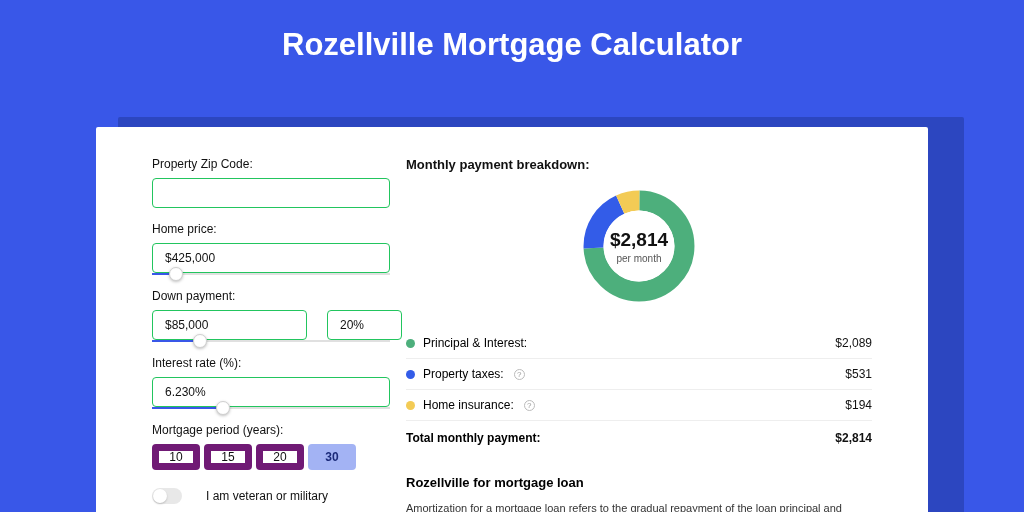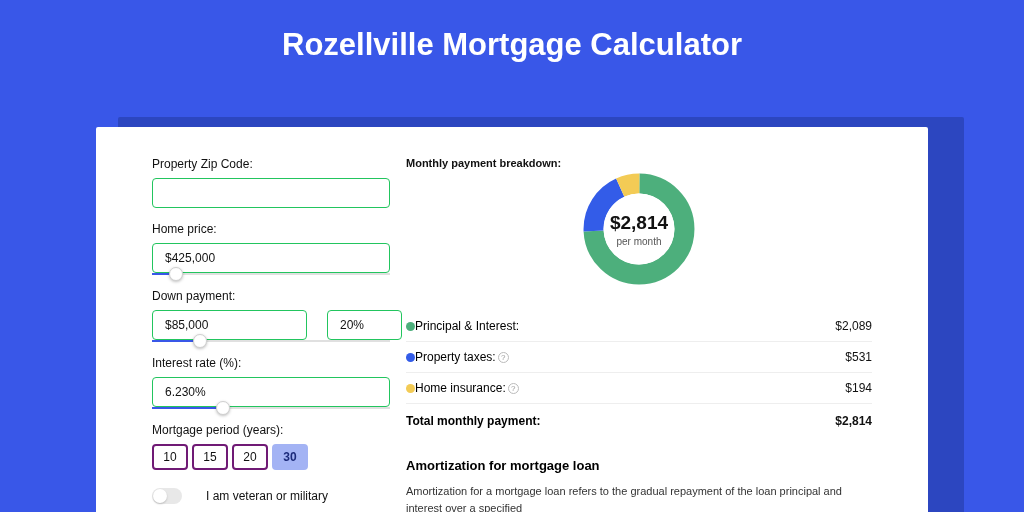--- a/index.html
+++ b/index.html
@@ -84,23 +84,23 @@
     box-shadow: 0 1px 3px rgba(0,0,0,0.25);
     border-radius: 50%;
     top: -6px;
     transform: translateX(-50%);
   }
   .dp-row { display: flex; gap: 20px; }
   .dp-row .text-input.amount { width: 155px; }
   .dp-row .text-input.pct { width: 75px; }
   .period-row { display: flex; gap: 4px; }
   .period-btn {
-    width: 36px;
+    width: 48px;
     height: 26px;
-    border: 2px solid #701a75;
+    border: 7px solid #701a75;
     border-radius: 4px;
     background: #fff;
     font-size: 12px;
     color: #111;
     display: flex;
     align-items: center;
     justify-content: center;
     cursor: pointer;
   }
   .period-btn.active {
@@ -119,23 +119,24 @@
   }
   .toggle-knob {
     position: absolute;
     width: 14px; height: 14px;
     background: #fff;
     border-radius: 50%;
     top: 1px; left: 1px;
     box-shadow: 0 1px 2px rgba(0,0,0,0.2);
   }
   .breakdown-title {
-    font-size: 11px;
+    font-size: 13px;
     font-weight: 700;
     color: #111;
+    margin-bottom: 14px;
   }
   .donut-wrap {
     display: flex;
     justify-content: center;
     margin-bottom: 22px;
   }
   .donut {
     position: relative;
     width: 120px;
     height: 120px;
@@ -157,21 +158,21 @@
     justify-content: space-between;
     padding: 8px 0;
     border-bottom: 1px solid #eee;
     font-size: 12px;
   }
   .legend-row.total {
     font-weight: 700;
     border-bottom: none;
     padding-top: 10px;
   }
-  .legend-left { display: flex; align-items: center; }
+  .legend-left { display: flex; align-items: center; gap: 8px; }
   .dot {
     width: 9px; height: 9px; border-radius: 50%;
   }
   .dot.green { background: #4DAF7C; }
   .dot.blue { background: #335CE8; }
   .dot.yellow { background: #F3CB55; }
   .info-icon {
     width: 11px; height: 11px;
     border: 1px solid #bbb;
     border-radius: 50%;
@@ -301,16 +302,16 @@
         <span class="info-icon">?</span>
       </div>
       <span class="legend-val">$194</span>
     </div>
 
     <div class="legend-row total">
       <span>Total monthly payment:</span>
       <span class="legend-val">$2,814</span>
     </div>
 
-    <div class="amort-title">Amortization for mortgage loan</div>
+    <div class="amort-title">Rozellville for mortgage loan</div>
     <div class="amort-text">Amortization for a mortgage loan refers to the gradual repayment of the loan principal and interest over a specified</div>
   </div>
 </div>
 
 </body></html>

